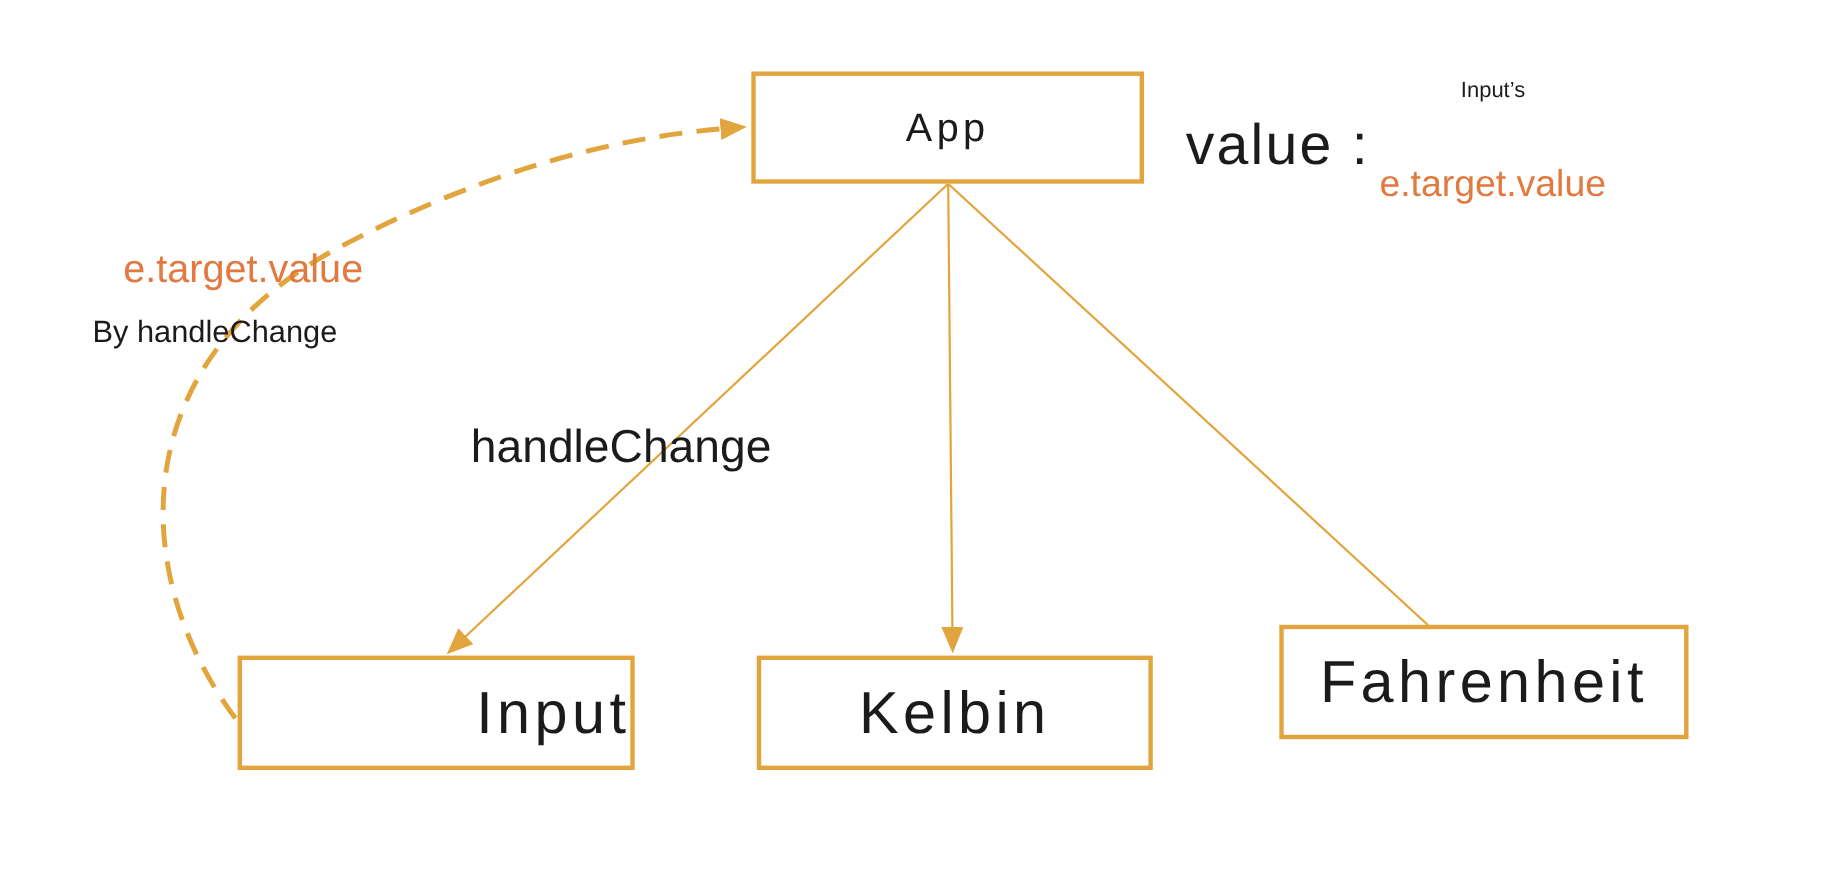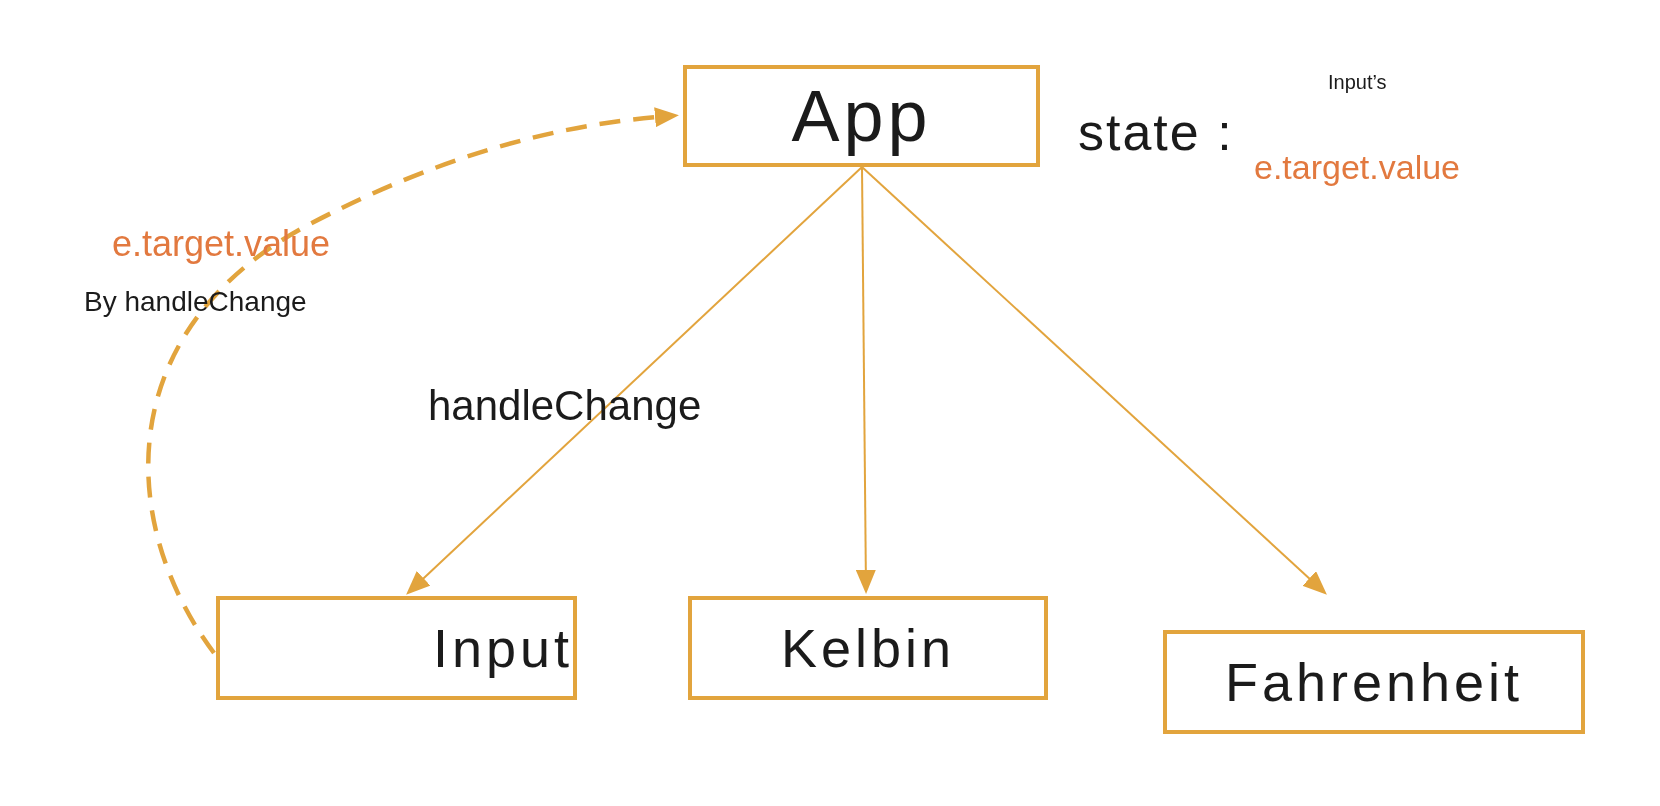--- a/index.html
+++ b/index.html
@@ -31,24 +31,24 @@
     justify-content: center;
     color: var(--text, #1b1b1b);
     box-sizing: border-box;
   }
   .node .node-label {
     font-size: 54px;
     letter-spacing: 4px;
     white-space: nowrap;
   }
   #node-app        { left: 683px;  top: 65px;  width: 357px; height: 102px; }
-  #node-app .node-label { font-size: 72px; }
+  #node-app .node-label { font-size: 36px; }
   #node-input      { left: 216px;  top: 596px; width: 361px; height: 104px; justify-content: flex-end; }
   #node-kelbin     { left: 688px;  top: 596px; width: 360px; height: 104px; }
-  #node-fahrenheit { left: 1163px; top: 630px; width: 422px; height: 104px; }
+  #node-fahrenheit { left: 1163px; top: 568px; width: 372px; height: 104px; }
 
   .ann {
     position: absolute;
     z-index: 3;
     line-height: 1;
     white-space: nowrap;
     color: var(--text, #1b1b1b);
   }
   .ann.orange { color: var(--orange, #E2793F); }
 
@@ -92,21 +92,21 @@
   </div>
 
   <div class="node" id="node-kelbin">
     <span class="node-label">Kelbin</span>
   </div>
 
   <div class="node" id="node-fahrenheit">
     <span class="node-label">Fahrenheit</span>
   </div>
 
-  <div class="ann" id="state-label">state :</div>
+  <div class="ann" id="state-label">value :</div>
 
   <div class="ann" id="state-owner">Input’s</div>
 
   <div class="ann orange" id="state-value">e.target.value</div>
 
   <div class="ann orange" id="callback-value">e.target.value</div>
 
   <div class="ann" id="callback-by">By handleChange</div>
 
   <div class="ann" id="edge-label">handleChange</div>

